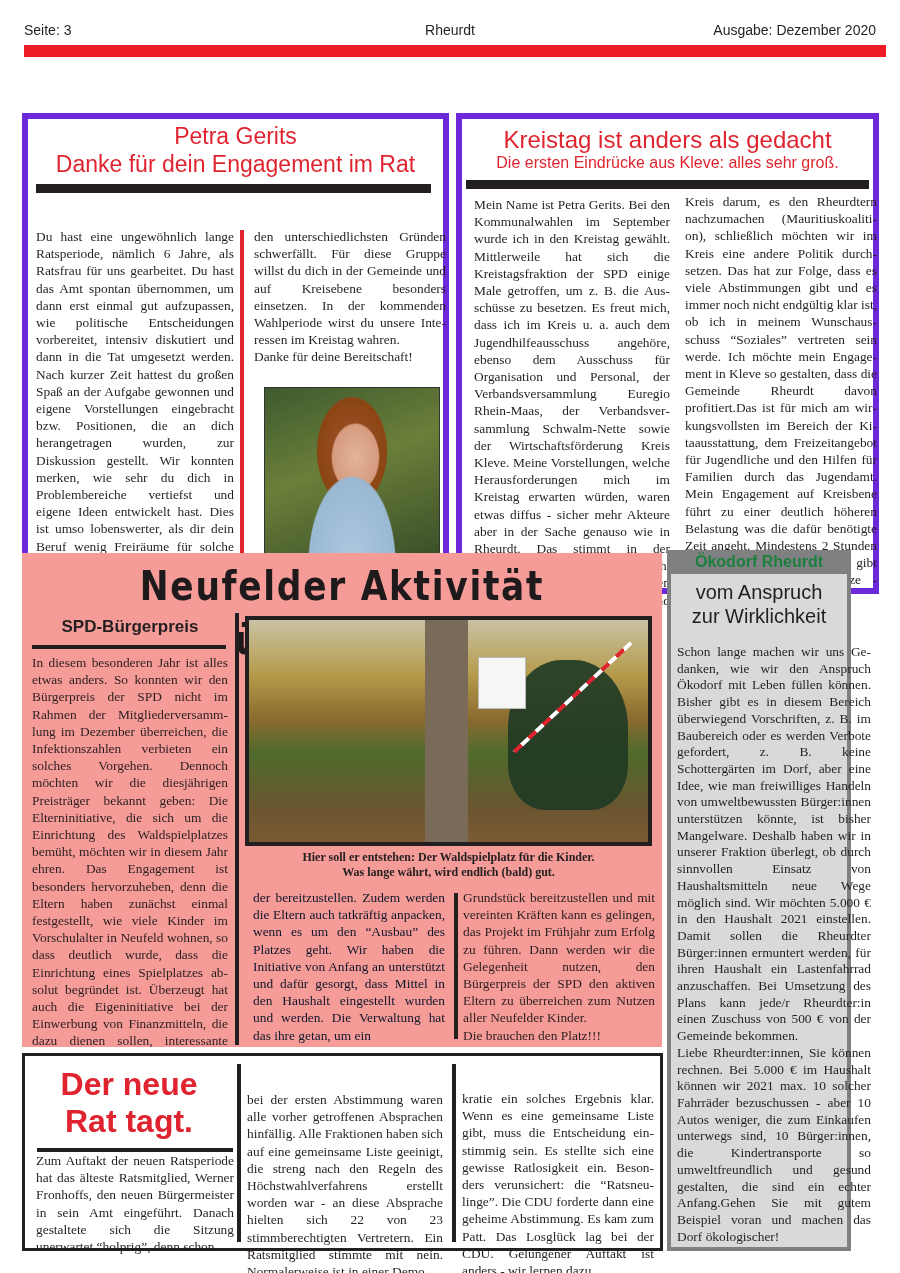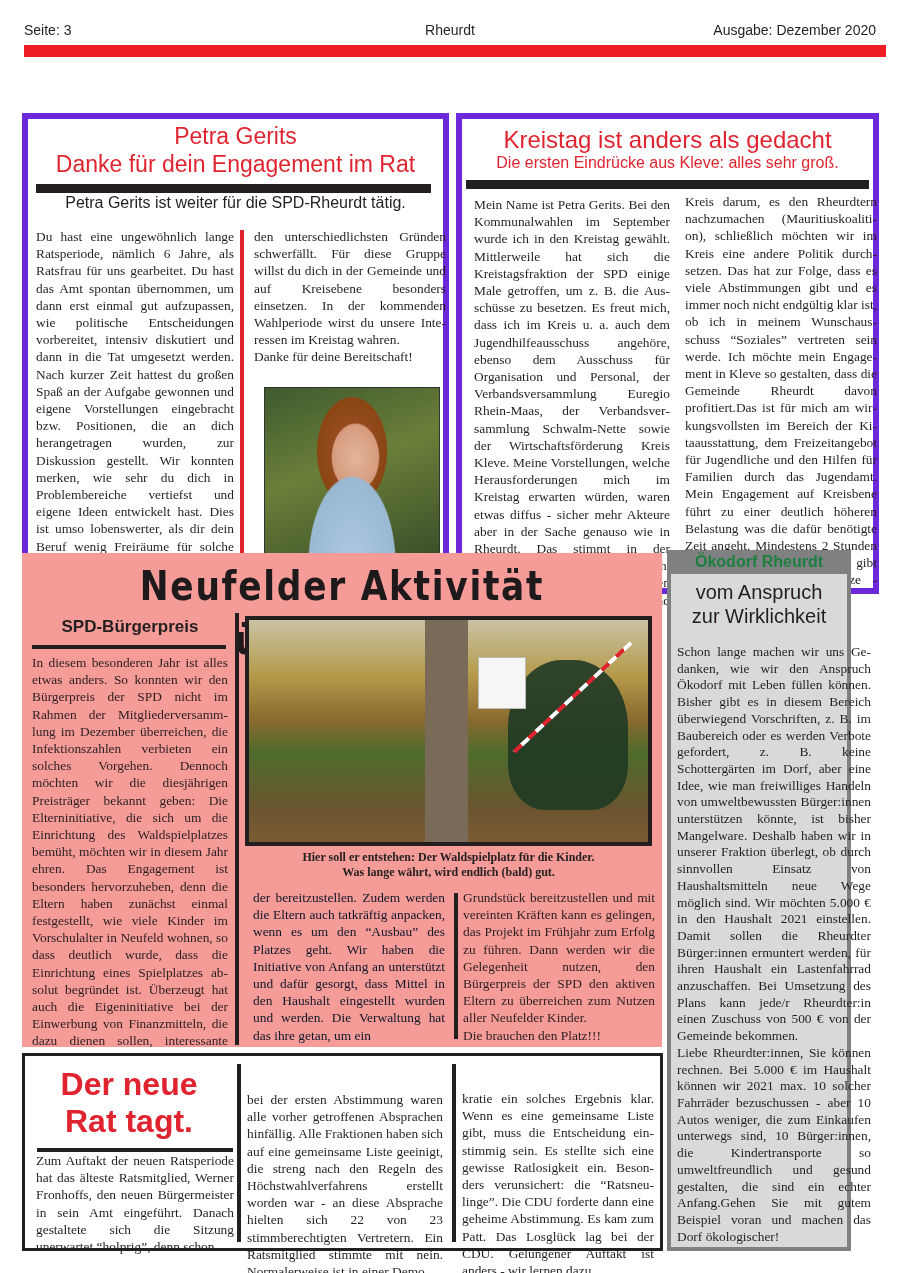--- a/index.html
+++ b/index.html
@@ -95,21 +95,20 @@
   <span class="r">Ausgabe:  Dezember 2020</span>
 </div>
 <div class="redbar"></div>
 
 <div class="box" id="b1">
   <div class="ttl t1">
     <div>Petra Gerits</div>
     <div>Danke für dein Engagement im Rat</div>
   </div>
   <div class="blackbar bar"></div>
-  <div class="sub">Petra Gerits ist weiter für die SPD-Rheurdt tätig.</div>
   <div class="col c1">Du hast eine ungewöhnlich lange Ratsperiode, nämlich 6 Jahre, als Ratsfrau für uns gearbeitet. Du hast das Amt spontan übernom­men, um dann erst einmal gut auf­zupassen, wie politische Entschei­dungen vorbereitet, intensiv dis­kutiert und dann in die Tat umge­setzt werden. Nach kurzer Zeit hattest du großen Spaß an der Auf­gabe gewonnen und eigene Vor­stellungen eingebracht bzw. Posi­tionen, die an dich herangetragen wurden, zur Diskussion gestellt. Wir konnten merken, wie sehr du dich in Problembereiche vertiefst und eigene Ideen entwickelt hast. Dies ist umso lobenswerter, als dir dein Beruf wenig Freiräume für solche Vorhaben bietet, aber ande­rerseits hast du täglich Kontakt mit Menschen, denen die Integra­tion in das bestehende System aus</div>
   <div class="vr"></div>
   <div class="col c2">
     <span>den unterschiedlichsten Gründen schwerfällt. Für diese Gruppe willst du dich in der Gemeinde und auf Kreisebene besonders einsetzen. In der kommenden Wahlperiode wirst du unsere Inte­ressen im Kreistag wahren.</span><br>
     <span style="text-align:left;display:block;">Danke für deine Bereitschaft!</span>
   </div>
   <div class="photo" title="Porträt Petra Gerits"></div>
 </div>
 
 <div class="box" id="b2">

